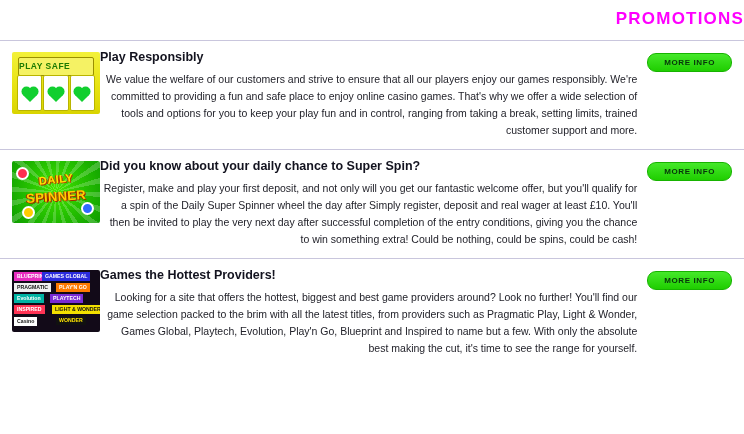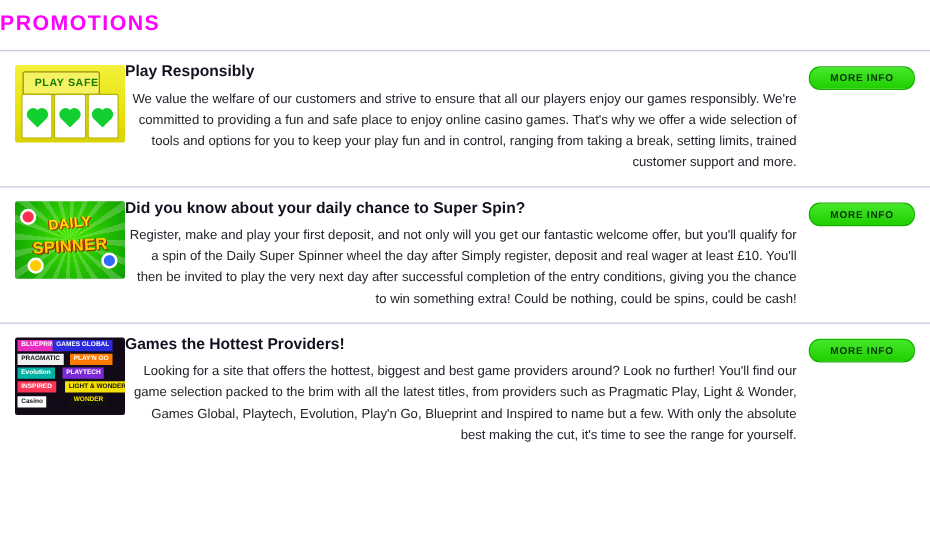--- a/index.html
+++ b/index.html
@@ -14,21 +14,21 @@
     color: #1a1a1a;
     overflow: hidden;
   }
   .page {
     width: 744px;
     height: 434px;
     position: relative;
     box-sizing: border-box;
   }
   .page-title {
-    text-align: left;
+    text-align: right;
     color: #ff00ff;
     font-size: 17px;
     font-weight: bold;
     letter-spacing: 1.2px;
     padding: 9px 0 11px 0;
     margin: 0;
   }
   .divider {
     height: 1px;
     background: #c9c6dd;
@@ -85,29 +85,29 @@
     white-space: nowrap;
     font-family: "Liberation Sans", sans-serif;
   }
 
   
   .t1 {
     background: linear-gradient(#f3f13a, #e8e312 55%, #d9d400);
   }
   .t1 .banner {
     position: absolute;
-    top: 5px; left: 6px; right: 20px;
+    top: 5px; left: 6px; right: 6px;
     height: 17px;
     background: #f5f264;
     border: 1px solid #9a8f00;
     border-radius: 2px;
     color: #1b7a00;
     font-size: 8.5px;
     font-weight: bold;
-    text-align: right;
+    text-align: left;
     line-height: 16px;
     letter-spacing: 0.5px;
   }
   .t1 .reels {
     position: absolute;
     bottom: 3px; left: 5px; right: 5px;
     height: 36px;
     display: flex;
     justify-content: space-between;
   }

